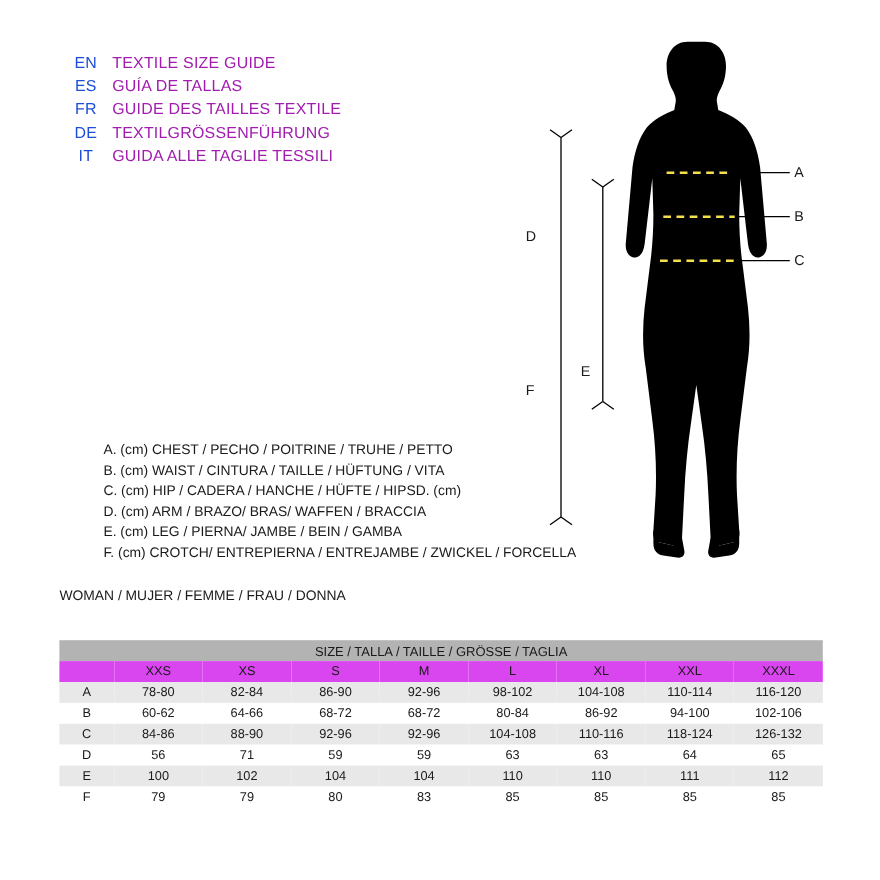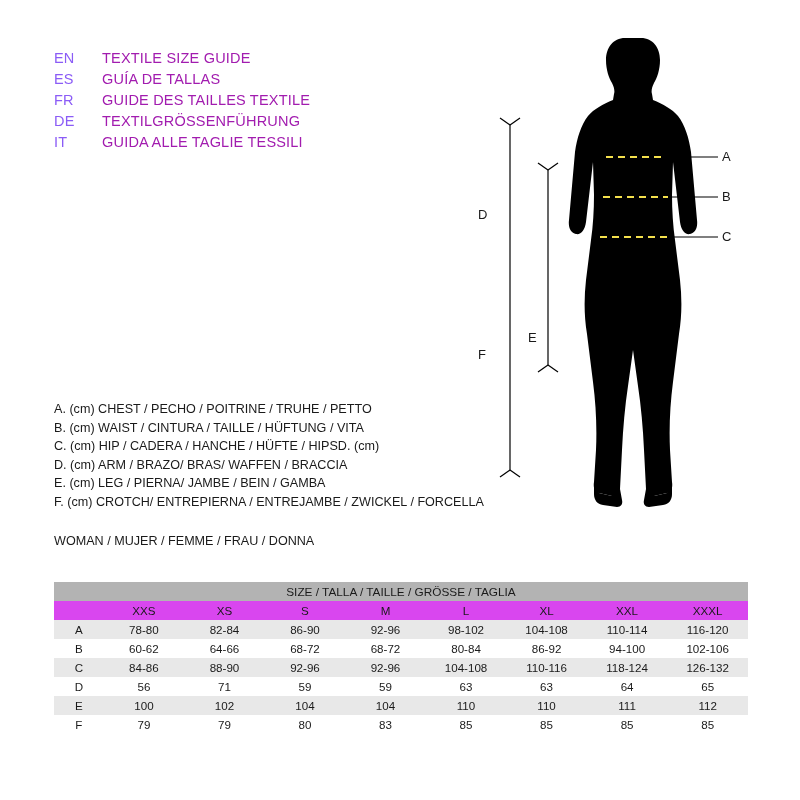--- a/index.html
+++ b/index.html
@@ -31,38 +31,40 @@
   .title-row {
     display: flex;
     align-items: baseline;
     height: 21px;
     font-size: 14.5px;
     letter-spacing: 0.2px;
   }
   .title-lang {
     width: 48px;
     flex: 0 0 48px;
-    color: #8b5cf6;
+    color: #1d4ed8;
+    text-align: center;
   }
   .title-text {
     color: #a21caf;
   }
 
   
   .legend-block {
     position: absolute;
     left: 54px;
     top: 400px;
     width: 460px;
   }
   .legend-row {
     font-size: 12.6px;
     line-height: 18.6px;
     color: #1a1a1a;
     white-space: nowrap;
+    margin-left: 40px;
   }
   .legend-gender {
     position: absolute;
     left: 54px;
     top: 534px;
     font-size: 12.6px;
     color: #1a1a1a;
     white-space: nowrap;
   }
 

